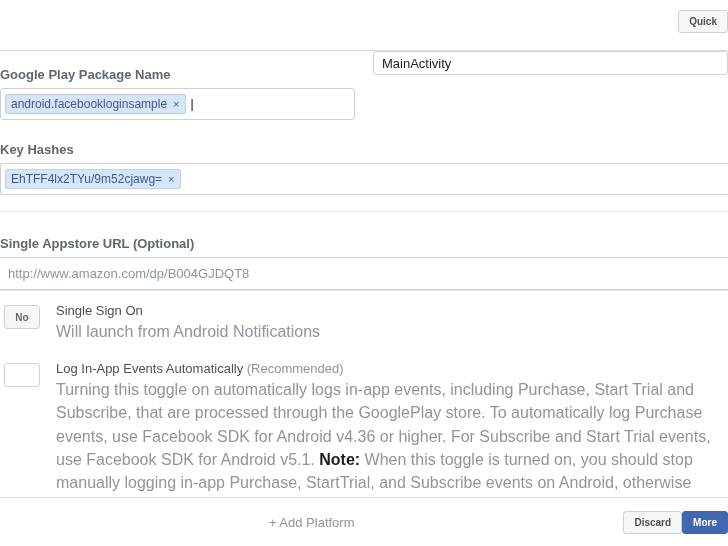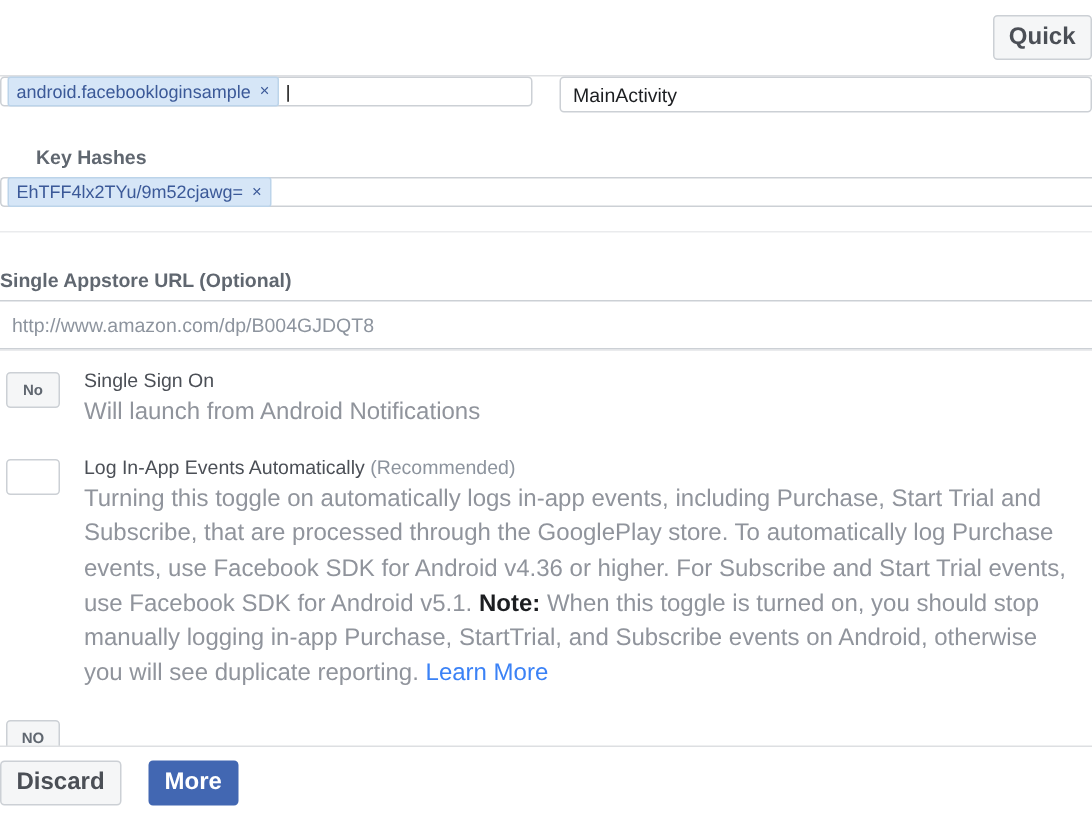--- a/index.html
+++ b/index.html
@@ -26,21 +26,21 @@
     right: 0;
     padding-right: 0;
   }
   .btn {
     display: inline-block;
     border: 1px solid #ccd0d5;
     border-radius: 3px;
     background: #f5f6f7;
     padding: 5px 10px;
     color: #4b4f56;
-    font-size: 16px;
+    font-size: 10px;
     font-weight: bold;
     cursor: pointer;
     user-select: none;
   }
   .btn-primary {
     background: #4267b2;
     border-color: #4267b2;
     color: #fff;
   }
   .row2 {
@@ -57,21 +57,21 @@
     font-weight: 600;
     padding: 16px 0 6px 0;
   }
   .col.left .field-label { padding-left: -8px; }
   .col.left { padding-left: 0; }
   .col.right { padding-left: 18px; }
   .token-input {
     border: 1px solid #ccd0d5;
     border-radius: 3px;
     background: #fff;
-    height: 20px;
+    height: 32px;
     display: flex;
     align-items: center;
     padding: 0 4px;
     box-sizing: border-box;
   }
   .token {
     background: #d6e6f7;
     border: 1px solid #bcd4ea;
     border-radius: 2px;
     color: #3b5998;
@@ -161,21 +161,21 @@
   }
   .add-platform {
     flex: 1;
     text-align: center;
     color: #90949c;
     font-size: 13px;
     cursor: pointer;
   }
   .footer-buttons {
     display: flex;
-    gap: 18px;
+    gap: 0;
     padding-right: 0;
   }
   
   .content {
     position: absolute;
     left: 0;
     right: 0;
     top: 50px;
     bottom: 48px;
     overflow: hidden;
@@ -192,36 +192,37 @@
     <div class="btn">Quick</div>
   </div>
 
   <div class="content">
     <div class="shift">
       <div style="border-top:1px solid #dddfe2; margin-top:0;"></div>
 
       
       <div class="row2" style="padding-left:48px;">
         <div class="col left">
+          <div class="field-label">Google Play Package Name</div>
           <div class="token-input">
             <span class="token">
               <span>android.facebookloginsample</span>
               <span class="remove">×</span>
             </span>
             <input class="tiny-cursor" value="|" style="">
           </div>
         </div>
         <div class="col right">
           <input class="text-input" value="MainActivity" style="">
         </div>
       </div>
 
       
       <div style="padding-left:48px; padding-right:0;">
-        <div class="field-label" style="margin-top:6px;padding-left:24px;">Key Hashes</div>
+        <div class="field-label" style="margin-top:6px;">Key Hashes</div>
         <div class="token-input" style="border-right:none; border-radius:3px 0 0 3px;">
           <span class="token">
             <span>EhTFF4lx2TYu/9m52cjawg=</span>
             <span class="remove">×</span>
           </span>
           <input class="tiny-cursor" style="">
         </div>
       </div>
 
       <div class="section-gap-border" style="margin-left:48px;"></div>
@@ -260,19 +261,20 @@
         </div>
 
       </div>
 
       
 
     </div>
   </div>
 
   <div class="footer">
+    <div class="add-platform">+ Add Platform</div>
     <div class="footer-buttons">
       <div class="btn">Discard</div>
       <div class="btn btn-primary">More</div>
     </div>
   </div>
 
 </div>
 
 </body></html>

